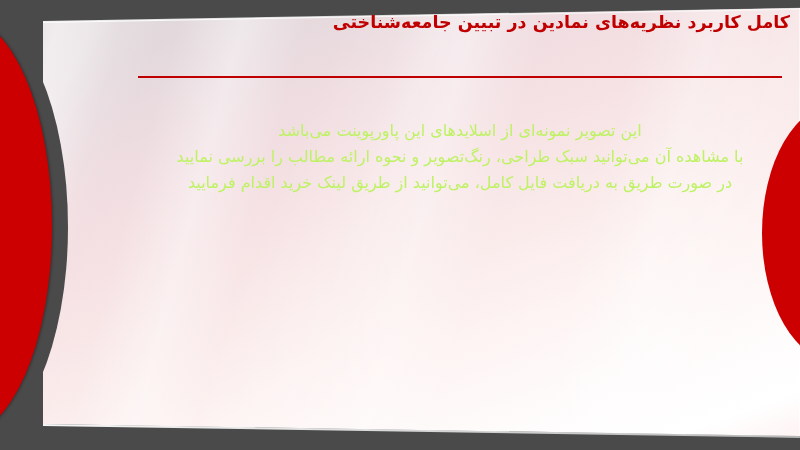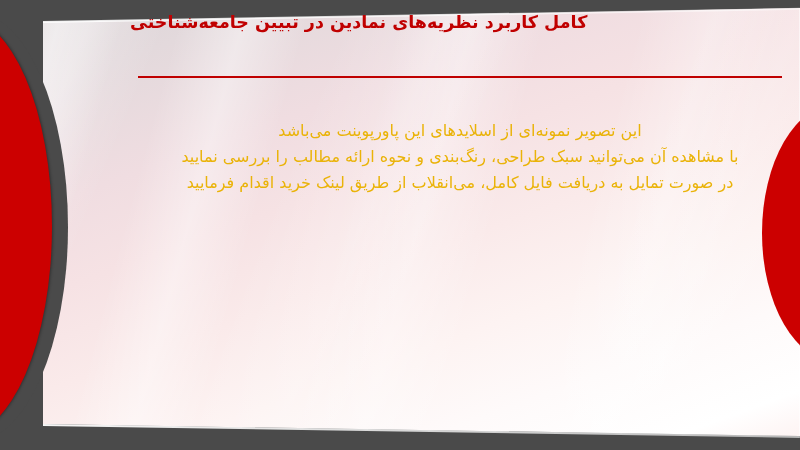--- a/index.html
+++ b/index.html
@@ -113,21 +113,21 @@
     background: #cc0000;
     box-shadow: 1px 0 3px rgba(0,0,0,0.35);
   }
 
   
   .title-block {
     position: absolute;
     left: 130px;
     top: 8px;
     width: 660px;
-    text-align: left;
+    text-align: right;
     direction: rtl;
   }
 
   .title-line {
     color: #c00000;
     font-size: 17.5px;
     font-weight: bold;
     line-height: 28px;
     white-space: nowrap;
     letter-spacing: 0px;
@@ -146,21 +146,21 @@
   .body-block {
     position: absolute;
     left: 150px;
     top: 118px;
     width: 620px;
     text-align: center;
     direction: rtl;
   }
 
   .body-line {
-    color: #eab308;
+    color: #bef264;
     font-size: 16px;
     line-height: 26px;
     white-space: nowrap;
   }
 
   
   .edge-top {
     position: absolute;
     left: 43px; top: 21px;
     width: 757px; height: 2px;
@@ -196,17 +196,17 @@
   <div class="ellipse-left-gray"></div>
   <div class="ellipse-left-red"></div>
 
   <div class="title-block">
     <div class="title-line">کامل کاربرد نظریه‌های نمادین در تبیین جامعه‌شناختی</div>
   </div>
   <div class="title-rule"></div>
 
   <div class="body-block">
     <div class="body-line">این تصویر نمونه‌ای از اسلایدهای این پاورپوینت می‌باشد</div>
-    <div class="body-line">با مشاهده آن می‌توانید سبک طراحی، رنگ‌بندی و نحوه ارائه مطالب را بررسی نمایید</div>
-    <div class="body-line">در صورت تمایل به دریافت فایل کامل، می‌انقلاب از طریق لینک خرید اقدام فرمایید</div>
+    <div class="body-line">با مشاهده آن می‌توانید سبک طراحی، رنگ‌تصویر و نحوه ارائه مطالب را بررسی نمایید</div>
+    <div class="body-line">در صورت طریق به دریافت فایل کامل، می‌توانید از طریق لینک خرید اقدام فرمایید</div>
   </div>
 
 </div>
 
 </body></html>

